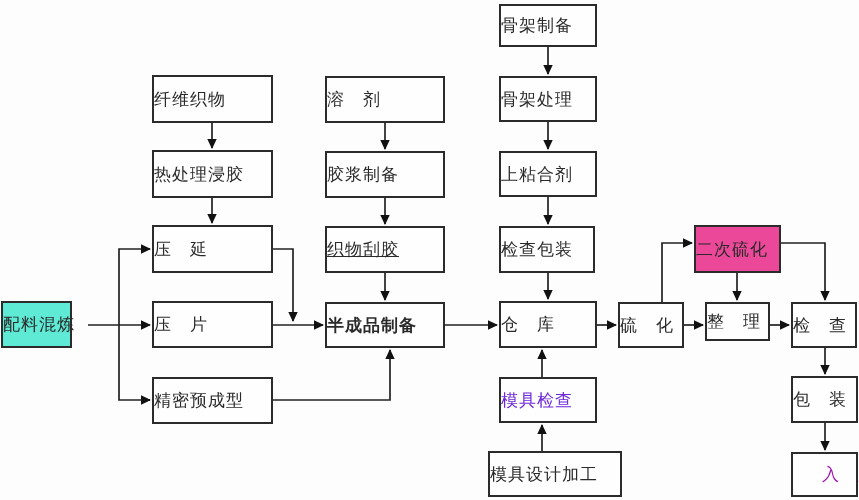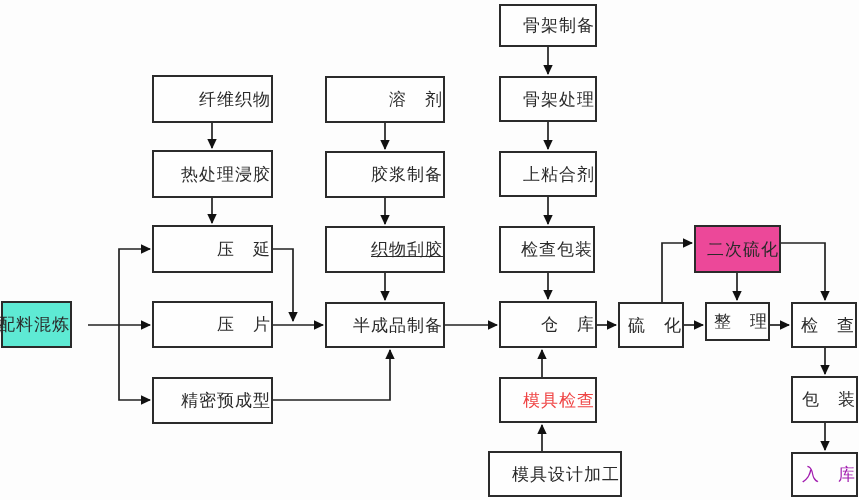--- a/index.html
+++ b/index.html
@@ -20,21 +20,21 @@
     top: 0;
     z-index: 1;
   }
   .node {
     position: absolute;
     box-sizing: border-box;
     background: #fefefe;
     border: 2px solid #15803d;
     display: flex;
     align-items: center;
-    justify-content: flex-end;
+    justify-content: flex-start;
     z-index: 2;
   }
   .node-label {
     font-size: 17px;
     color: #2a2a2a;
     letter-spacing: 1px;
     white-space: nowrap;
     line-height: 1;
     text-align: center;
   }
@@ -97,39 +97,39 @@
     <div class="node" style="left: 325px; top: 76px; width: 120px; height: 47px; background: rgb(254, 254, 254); border-color: rgb(43, 43, 43);">
       <span class="node-label" style="color: rgb(42, 42, 42);">溶　剂</span>
     </div>
     <div class="node" style="left: 325px; top: 151px; width: 120px; height: 47px; background: rgb(254, 254, 254); border-color: rgb(43, 43, 43);">
       <span class="node-label" style="color: rgb(42, 42, 42);">胶浆制备</span>
     </div>
     <div class="node" style="left: 325px; top: 226px; width: 120px; height: 47px; background: rgb(254, 254, 254); border-color: rgb(43, 43, 43);">
       <span class="node-label" style="color: rgb(42, 42, 42); text-decoration: underline;">织物刮胶</span>
     </div>
     <div class="node" style="left: 325px; top: 302px; width: 120px; height: 46px; background: rgb(254, 254, 254); border-color: rgb(43, 43, 43);">
-      <span class="node-label" style="color: rgb(42, 42, 42);">半成品制备</span>
+      <span class="node-label" style="color: rgb(42, 42, 42); font-weight: bold;">半成品制备</span>
     </div>
     <div class="node" style="left: 499px; top: 4px; width: 98px; height: 43px; background: rgb(254, 254, 254); border-color: rgb(43, 43, 43);">
       <span class="node-label" style="color: rgb(42, 42, 42);">骨架制备</span>
     </div>
     <div class="node" style="left: 499px; top: 76px; width: 98px; height: 46px; background: rgb(254, 254, 254); border-color: rgb(43, 43, 43);">
       <span class="node-label" style="color: rgb(42, 42, 42);">骨架处理</span>
     </div>
     <div class="node" style="left: 499px; top: 151px; width: 98px; height: 46px; background: rgb(254, 254, 254); border-color: rgb(43, 43, 43);">
       <span class="node-label" style="color: rgb(42, 42, 42);">上粘合剂</span>
     </div>
     <div class="node" style="left: 499px; top: 226px; width: 96px; height: 47px; background: rgb(254, 254, 254); border-color: rgb(43, 43, 43);">
       <span class="node-label" style="color: rgb(42, 42, 42);">检查包装</span>
     </div>
     <div class="node" style="left: 499px; top: 301px; width: 98px; height: 47px; background: rgb(254, 254, 254); border-color: rgb(43, 43, 43);">
       <span class="node-label" style="color: rgb(42, 42, 42);">仓　库</span>
     </div>
     <div class="node" style="left: 499px; top: 377px; width: 98px; height: 46px; background: rgb(254, 254, 254); border-color: rgb(43, 43, 43);">
-      <span class="node-label" style="color: #ef4444;">模具检查</span>
+      <span class="node-label" style="color: #6d28d9;">模具检查</span>
     </div>
     <div class="node" style="left: 488px; top: 451px; width: 134px; height: 46px; background: rgb(254, 254, 254); border-color: rgb(43, 43, 43);">
       <span class="node-label" style="color: rgb(42, 42, 42);">模具设计加工</span>
     </div>
     <div class="node" style="left: 618px; top: 302px; width: 66px; height: 46px; background: rgb(254, 254, 254); border-color: rgb(43, 43, 43);">
       <span class="node-label" style="color: rgb(42, 42, 42);">硫　化</span>
     </div>
     <div class="node" style="left: 694px; top: 225px; width: 87px; height: 48px; background: #ec4899; border-color: rgb(43, 43, 43);">
       <span class="node-label" style="color: rgb(42, 42, 42);">二次硫化</span>
     </div>

